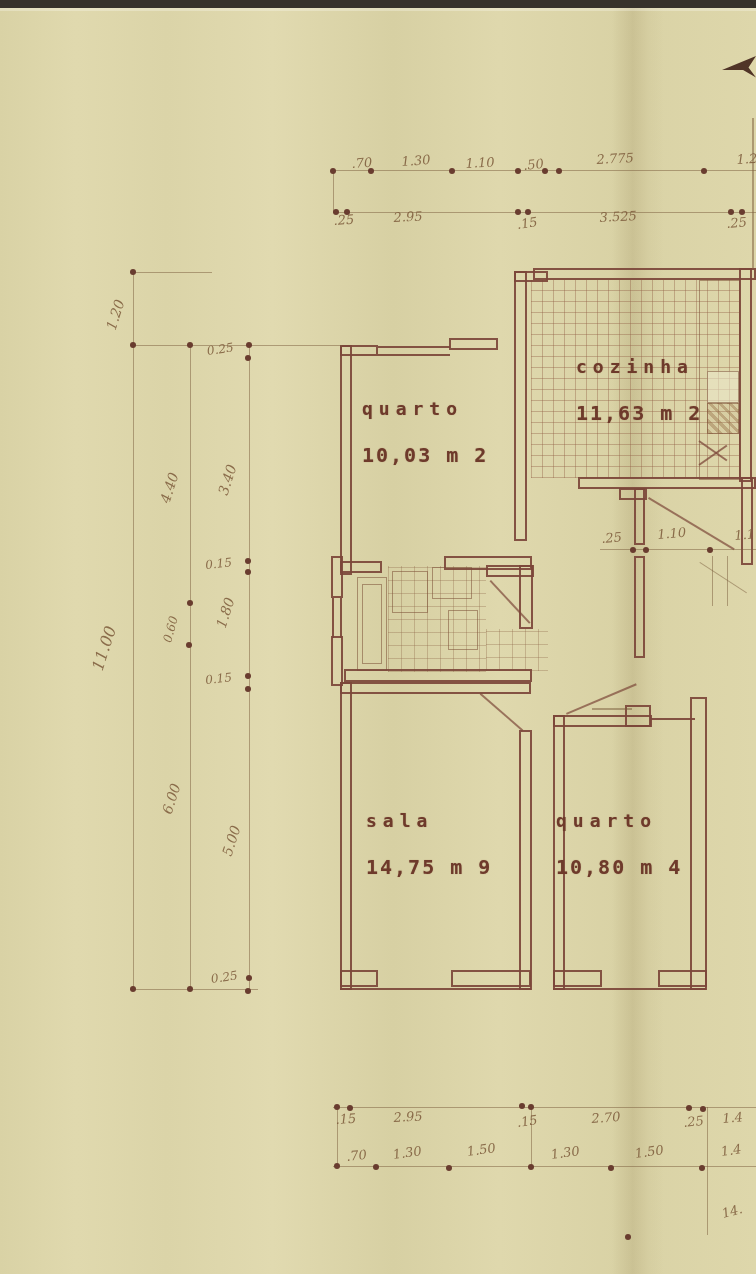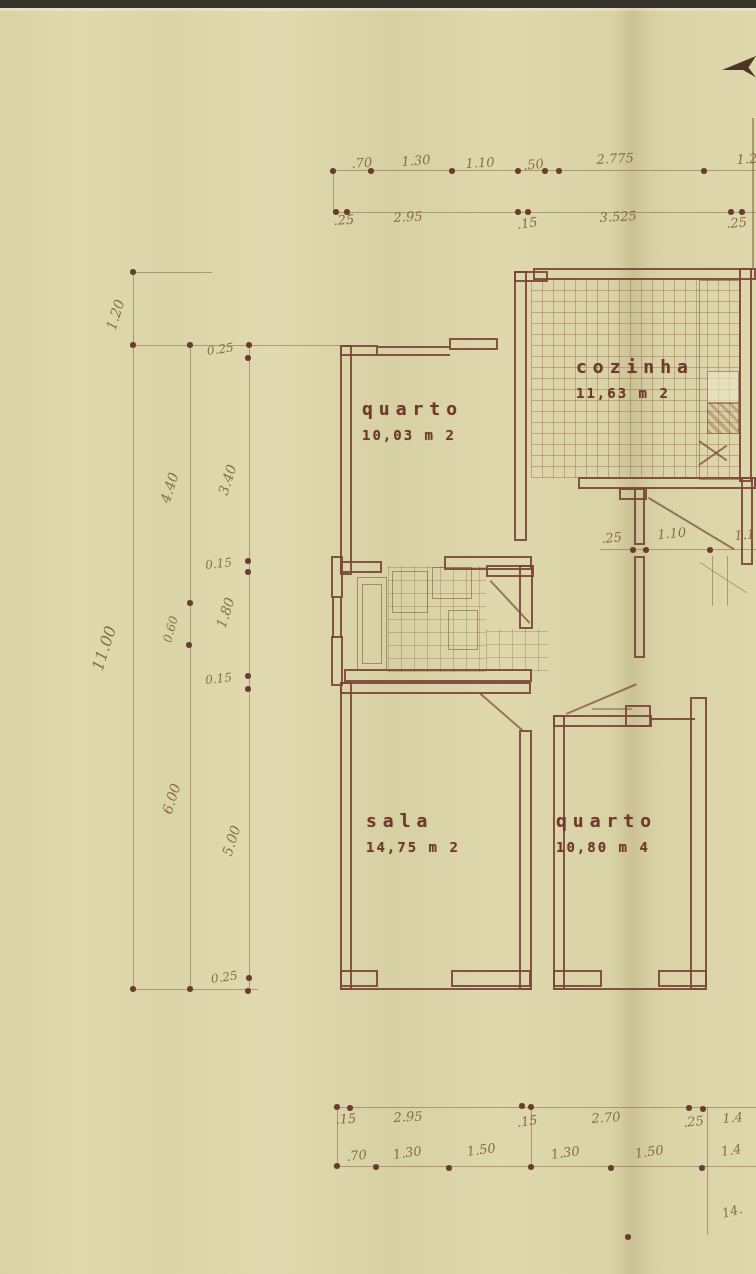--- a/index.html
+++ b/index.html
@@ -28,21 +28,21 @@
     background-image:repeating-linear-gradient(0deg,rgba(140,100,70,.33) 0 1px,transparent 1px 13px),
                      repeating-linear-gradient(90deg,rgba(140,100,70,.33) 0 1px,transparent 1px 13px);}
   .xline{position:absolute;height:2px;background:rgba(124,71,57,.75);transform-origin:0 50%;}
   
   .dim{position:absolute;font:italic 13px "DejaVu Serif",serif;color:#7c5a3a;opacity:.85;
        white-space:nowrap;transform-origin:0 100%;}
   .dot{position:absolute;width:6px;height:6px;border-radius:50%;background:#693c2f;transform:translate(-50%,-50%);}
   .room{position:absolute;color:#6e3a2b;font-family:"DejaVu Sans Mono",monospace;font-weight:bold;
         text-shadow:0 0 1px rgba(110,58,43,.45);white-space:nowrap;}
   .room .nm{display:block;font-size:18px;letter-spacing:6px;}
-  .room .ar{display:block;font-size:14px;letter-spacing:2px;margin-top:8px;}
+  .room .ar{display:block;font-size:20px;letter-spacing:2px;margin-top:24px;}
 </style>
 </head>
 <body>
 
 <div class="paper"></div>
 <div class="fold"></div>
 <div class="scanband"></div>
 <div class="scanband2"></div>
 <div class="arrowmark"></div>
 
@@ -134,21 +134,21 @@
 <div class="room" style="left: 362px; top: 398px;">
       <span class="nm">quarto</span>
       <span class="ar">10,03 m 2</span>
     </div>
     <div class="room" style="left: 576px; top: 356px;">
       <span class="nm">cozinha</span>
       <span class="ar">11,63 m 2</span>
     </div>
     <div class="room" style="left: 366px; top: 810px;">
       <span class="nm">sala</span>
-      <span class="ar">14,75 m 2</span>
+      <span class="ar">14,75 m 9</span>
     </div>
     <div class="room" style="left: 556px; top: 810px;">
       <span class="nm">quarto</span>
       <span class="ar">10,80 m 4</span>
     </div>
     <span class="dim" style="left: 352px; top: 156px; transform: rotate(-4deg);">.70</span>
     <span class="dim" style="left: 402px; top: 154px; transform: rotate(-4deg);">1.30</span>
     <span class="dim" style="left: 466px; top: 156px; transform: rotate(-3deg);">1.10</span>
     <span class="dim" style="left: 524px; top: 158px; transform: rotate(-6deg);">.50</span>
     <span class="dim" style="left: 597px; top: 152px; transform: rotate(-3deg);">2.775</span>

